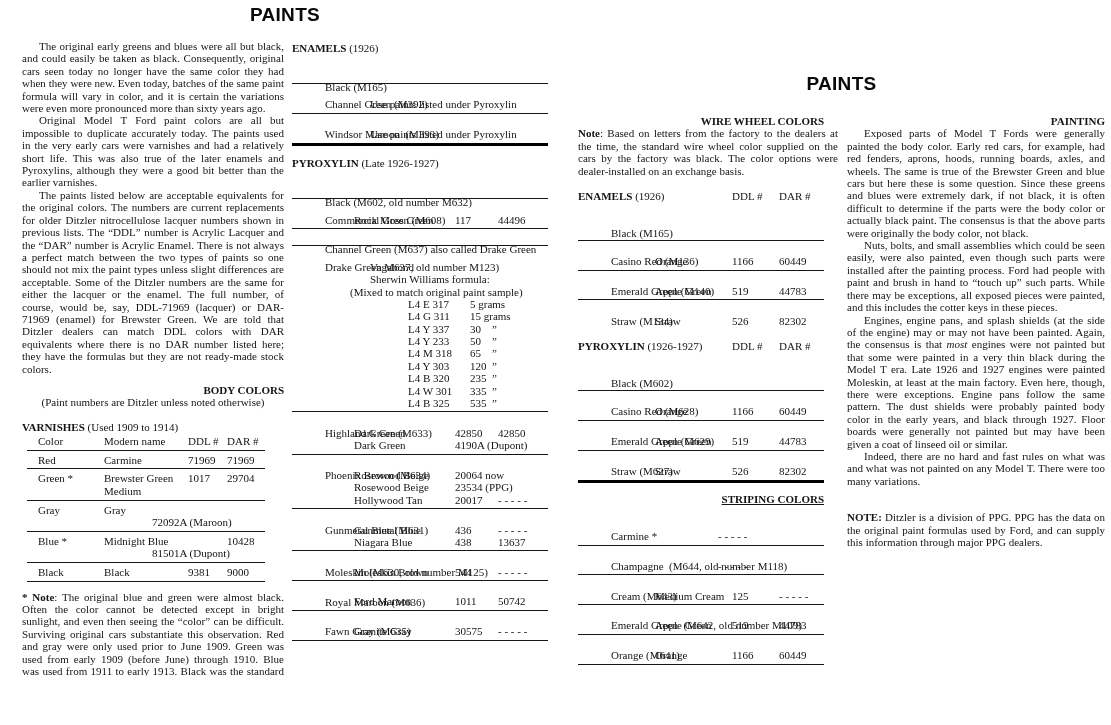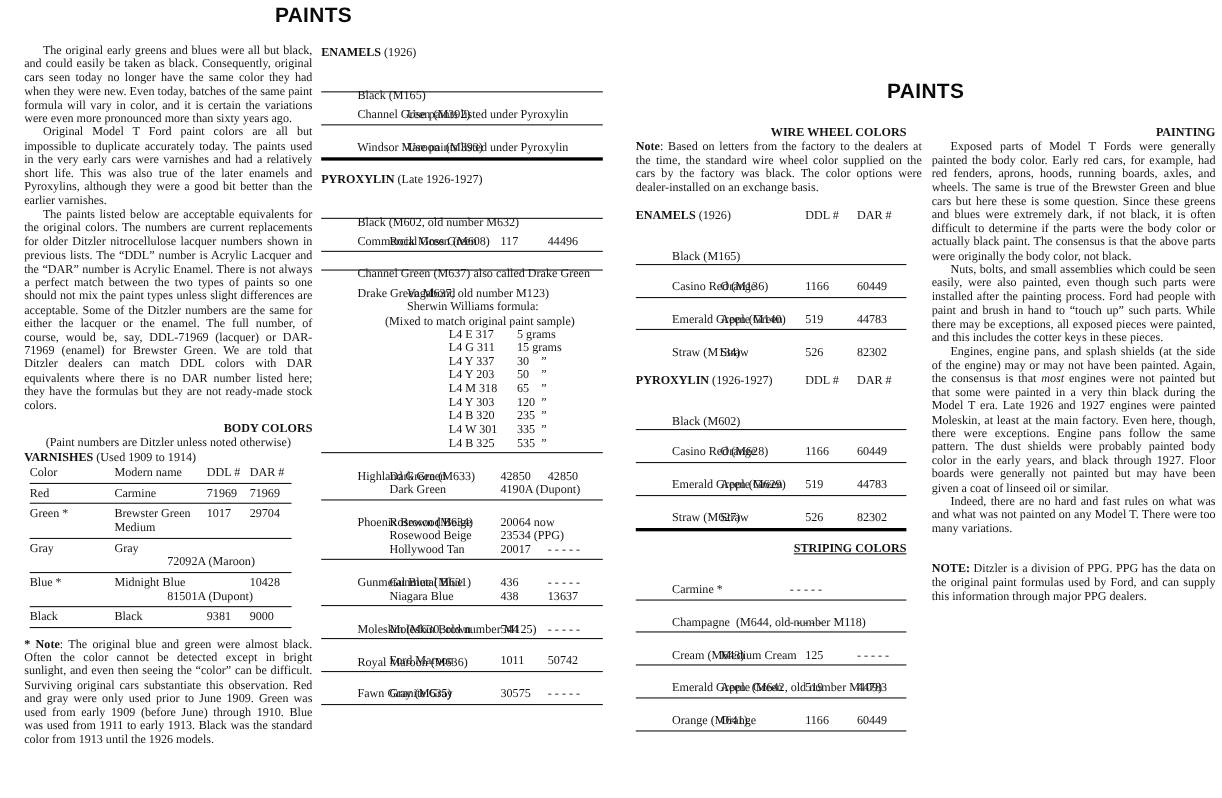--- a/index.html
+++ b/index.html
@@ -18,26 +18,26 @@
   .para{text-align:justify;margin:0;}
   .para[data-ind="1"]{text-indent:17px;}
   [data-sty="b"]{font-weight:700;}
   [data-sty="i"]{font-style:italic;}
   .b{font-weight:700;}
   
   .sec-head{font-weight:700;text-align:right;}
   #bc-head{margin-top:9px;}
   #ww-head,#st-head{width:246px;}
   #st-head{margin:10px 0 12px;text-decoration:underline;}
-  .varn-title{margin-top:1px;}
+  .varn-title{margin-top:12px;}
   
   .vtable{margin-left:5px;width:238px;margin-top:2px;}
   .vline{position:relative;height:12.6px;}
   .vc{position:absolute;top:0;white-space:pre;}
-  .vc1{left:0;}.vc2{left:77px;}.vc3{left:161px;}.vc4{left:200px;}
+  .vc1{left:11px;}.vc2{left:77px;}.vc3{left:161px;}.vc4{left:200px;}
   .vline[data-cls="dupont"] .vc3{left:125px;}
   .vtable .rule{border-top:1px solid #161616;margin:2px 0 3px;}
   #l1 .fn{margin-top:9px;}
   
   .list-head{position:relative;margin-bottom:14px;}
   #l2 .list-head.mt{margin-top:11px;}
   #r1 .list-head{margin:13px 0 12px;}
   .nameline{position:relative;height:12.4px;white-space:pre;}
   .subline{position:relative;height:12.4px;}
   .cell{position:absolute;top:0;white-space:pre;}
@@ -317,21 +317,21 @@
                 <span class="cell lbl">L4 G 311</span>
                 <span class="cell ddl">15 grams</span>
                 <span class="cell dar"></span>
               </div>
             <div class="subline" data-cls="formula">
                 <span class="cell lbl">L4 Y 337</span>
                 <span class="cell ddl">30    ”</span>
                 <span class="cell dar"></span>
               </div>
             <div class="subline" data-cls="formula">
-                <span class="cell lbl">L4 Y 203</span>
+                <span class="cell lbl">L4 Y 233</span>
                 <span class="cell ddl">50    ”</span>
                 <span class="cell dar"></span>
               </div>
             <div class="subline" data-cls="formula">
                 <span class="cell lbl">L4 M 318</span>
                 <span class="cell ddl">65    ”</span>
                 <span class="cell dar"></span>
               </div>
             <div class="subline" data-cls="formula">
                 <span class="cell lbl">L4 Y 303</span>

